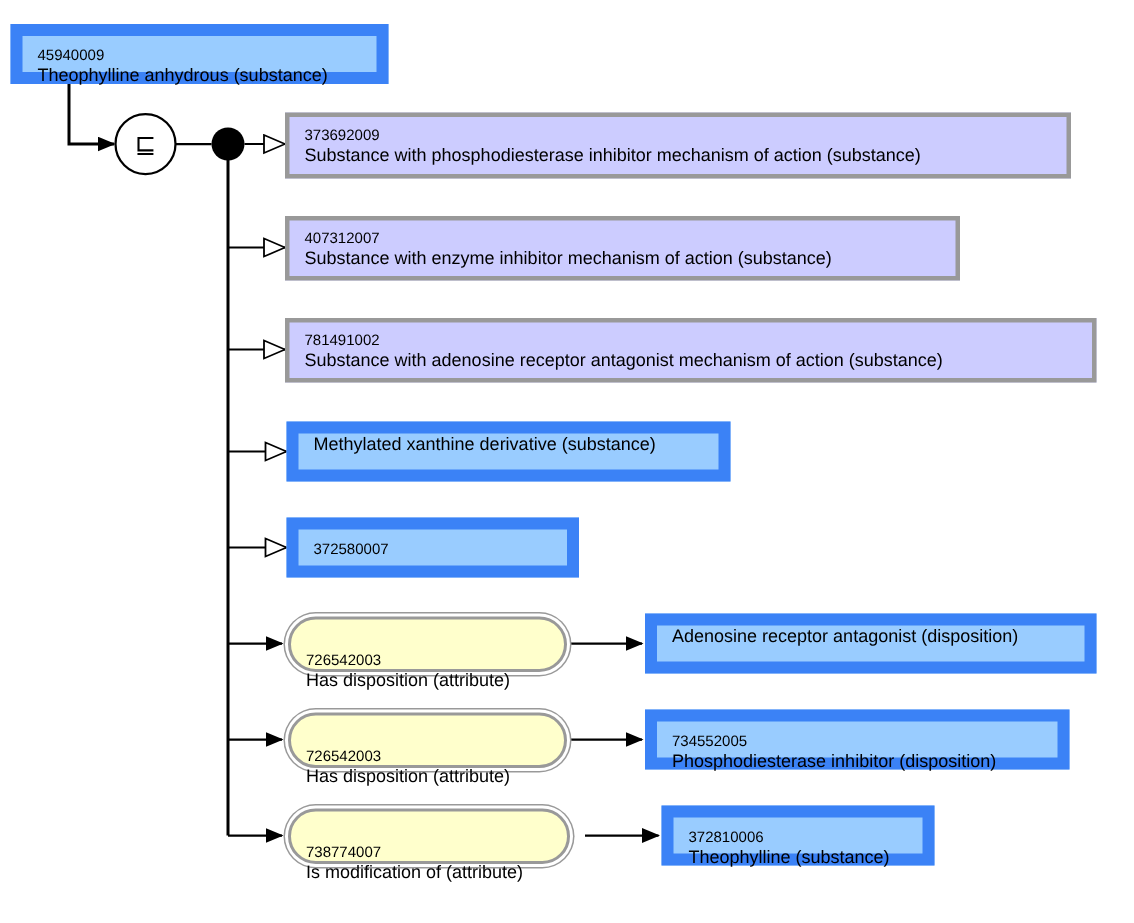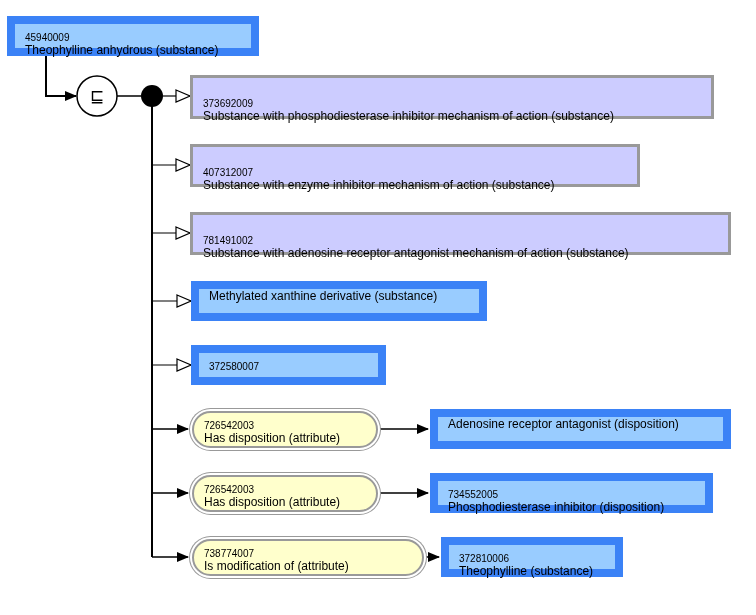--- a/index.html
+++ b/index.html
@@ -4,24 +4,24 @@
 <style>
   html, body { margin: 0; padding: 0; background: #ffffff; }
   body { width: 756px; height: 615px; position: relative; overflow: hidden;
          font-family: "Liberation Sans", sans-serif; }
   #diagram { position: absolute; left: 0; top: 0; }
   .node { position: absolute; box-sizing: border-box; padding: 0 10px; }
   .node .sid { display: block; font-size: 10px; line-height: 11px; color: #000; margin-top: 8px; }
   .node .term { display: block; font-size: 12px; line-height: 15px; color: #000; white-space: nowrap; }
   .primitive { background: #99ccff; border: 8px solid #3b82f6; }
   .defined { background: #ccccff; border: 3px solid #999999; }
-  .defined .sid { margin-top: 20px; }
+  .defined .sid { margin-top: 7px; }
   .attr { background: #ffffcc; border: 2px solid #999999; border-radius: 20px;
           box-shadow: 0 0 0 2px #ffffff, 0 0 0 3px #999999; }
-  .attr .sid { margin-top: 7px; }
+  .attr .sid { margin-top: 22px; }
 </style>
 </head>
 <body>
 
 <svg id="diagram" width="756" height="615">
   <defs>
     <marker id="filled-arrow" markerWidth="12" markerHeight="10" refX="11" refY="5" orient="auto" markerUnits="userSpaceOnUse">
       <path d="M0,0 L12,5 L0,10 Z" fill="#000"></path>
     </marker>
     <marker id="open-arrow" markerWidth="16" markerHeight="14" refX="15" refY="7" orient="auto" markerUnits="userSpaceOnUse">
@@ -78,21 +78,21 @@
 </div>
 
 <div class="node attr" style="left:192px; top:411px; width:186px; height:37px;">
   <span class="sid">726542003</span>
   <span class="term">Has disposition (attribute)</span>
 </div>
 <div class="node attr" style="left:192px; top:475px; width:186px; height:37px;">
   <span class="sid">726542003</span>
   <span class="term">Has disposition (attribute)</span>
 </div>
-<div class="node attr" style="left:192px; top:539px; width:232px; height:37px;">
+<div class="node attr" style="left:192px; top:539px; width:188px; height:37px;">
   <span class="sid">738774007</span>
   <span class="term">Is modification of (attribute)</span>
 </div>
 
 <div class="node primitive" style="left:430px; top:409px; width:301px; height:40px;">
   <span class="term">Adenosine receptor antagonist (disposition)</span>
 </div>
 <div class="node primitive" style="left:430px; top:473px; width:283px; height:40px;">
   <span class="sid">734552005</span>
   <span class="term">Phosphodiesterase inhibitor (disposition)</span>

